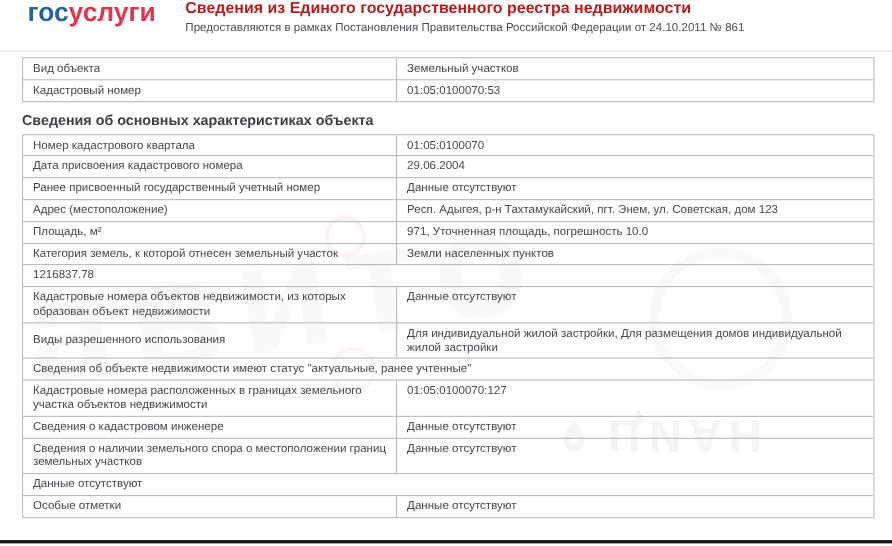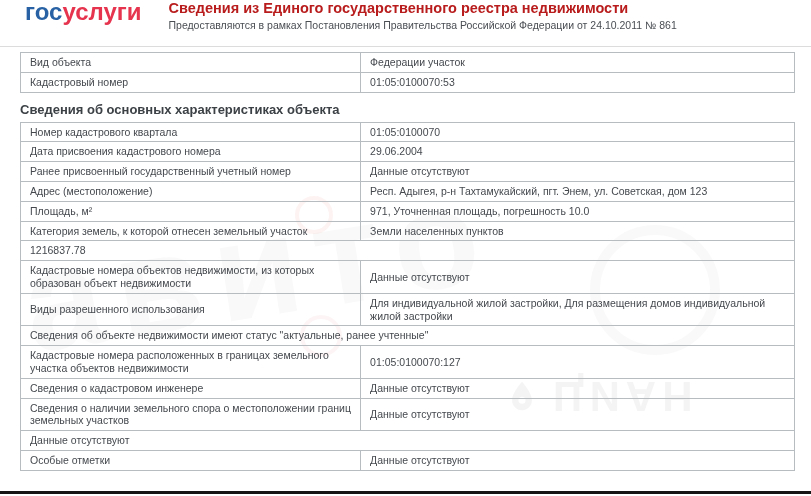--- a/index.html
+++ b/index.html
@@ -19,21 +19,21 @@
   .logo{font-size:24px;font-weight:bold;letter-spacing:0;line-height:1;}
   .logo .blue{color:#2862a4;}
   .logo .red{color:#e6344e;}
   .header-text{margin-left:27px;}
   .doc-title{font-size:14.5px;font-weight:bold;color:#b91c1c;line-height:1.2;}
   .doc-subtitle{font-size:10.5px;color:#4a4e53;margin-top:2px;}
 
   
   .content{position:relative;z-index:2;margin:0 16px 0 20px;}
   .dtable{border:1px solid #b7bcc1;margin-top:5px;background:transparent;}
-  .trow{display:flex;align-items:center;border-bottom:1px solid #b7bcc1;}
+  .trow{display:flex;border-bottom:1px solid #b7bcc1;}
   .trow:last-child{border-bottom:none;}
   .tcell{padding:3px 9px;font-size:10.5px;line-height:1.22;}
   .tlabel{width:44%;border-right:1px solid #b7bcc1;align-self:stretch;display:flex;align-items:center;box-sizing:border-box;}
   .tvalue{width:56%;box-sizing:border-box;}
 
   .section-title{
     font-size:13px;font-weight:bold;color:#3c4146;
     margin:9px 0 4px 0;
   }
 
@@ -82,21 +82,21 @@
     <div class="header-text">
       <div class="doc-title">Сведения из Единого государственного реестра недвижимости</div>
       <div class="doc-subtitle">Предоставляются в рамках Постановления Правительства Российской Федерации от 24.10.2011 № 861</div>
     </div>
   </div>
 
   <div class="content">
     <div class="dtable" id="summary-table">
         <div class="trow">
           <div class="tcell tlabel">Вид объекта</div>
-          <div class="tcell tvalue">Федерации участок</div>
+          <div class="tcell tvalue">Земельный участков</div>
         </div>
         <div class="trow">
           <div class="tcell tlabel">Кадастровый номер</div>
           <div class="tcell tvalue">01:05:0100070:53</div>
         </div>
       </div>
 
     <div class="section-title">Сведения об основных характеристиках объекта</div>
 
     <div class="dtable" id="details-table">

